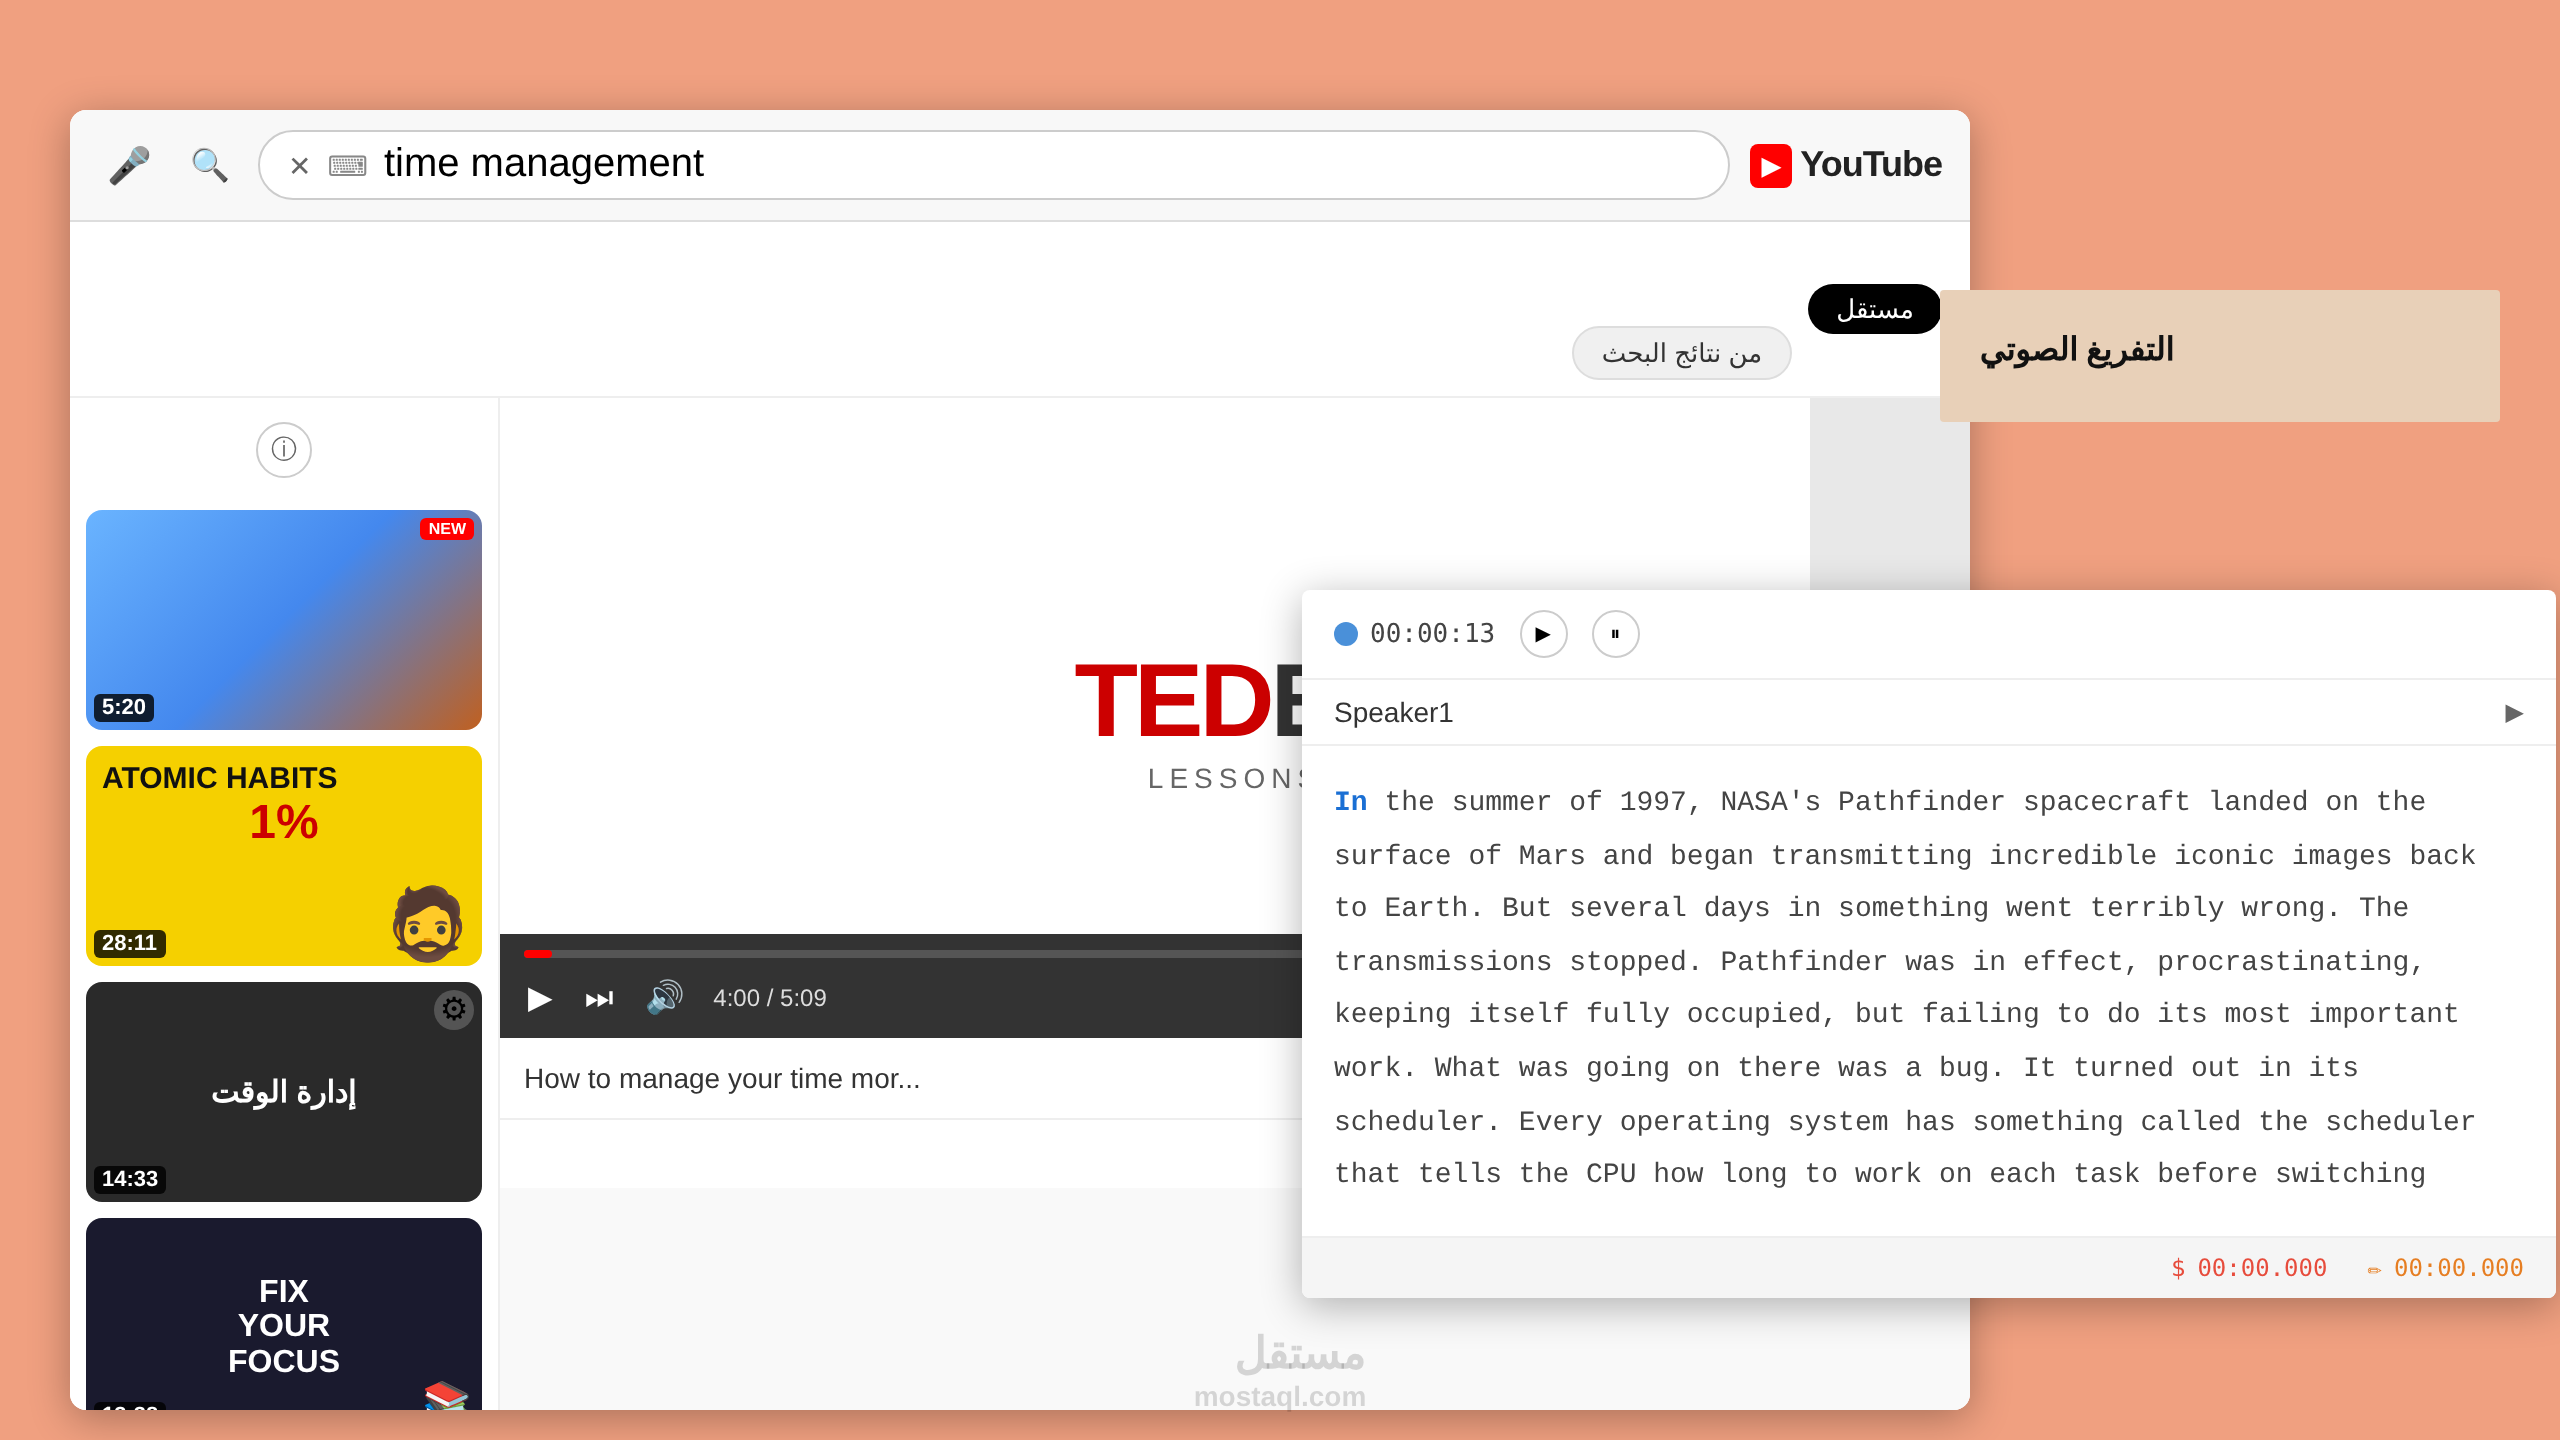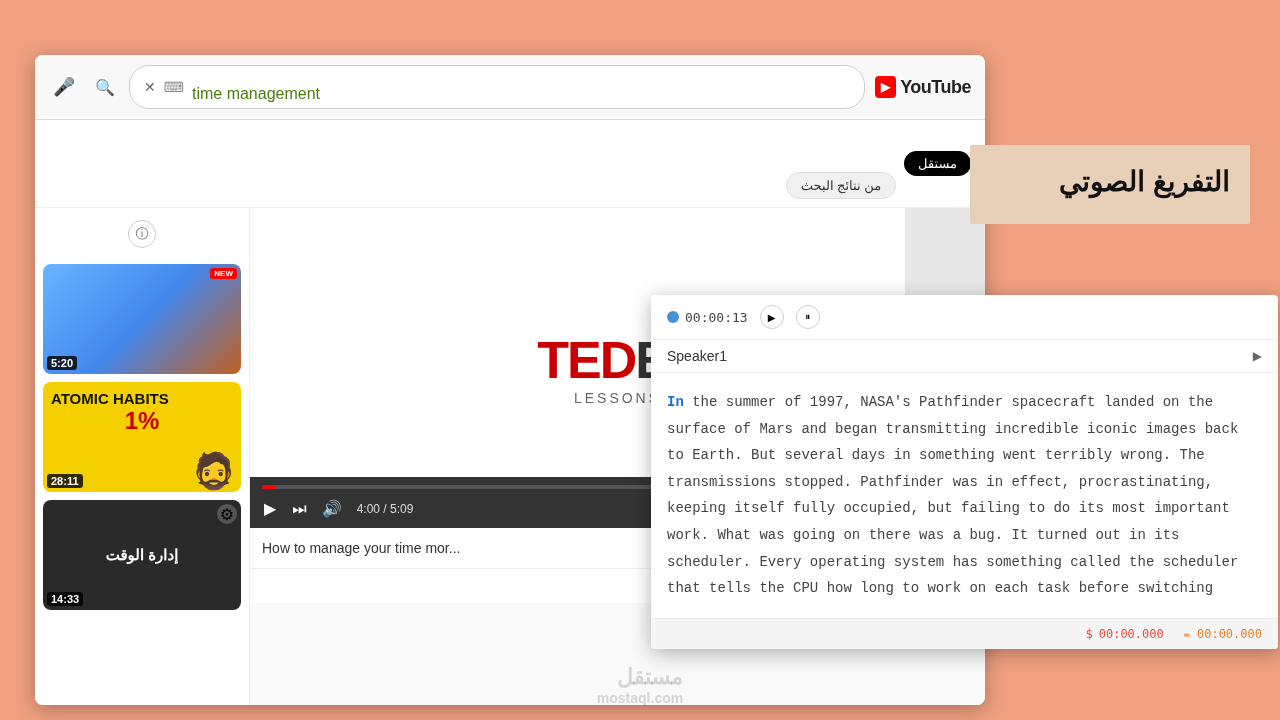--- a/index.html
+++ b/index.html
@@ -81,26 +81,25 @@
       cursor: pointer;
     }
 
     .search-bar .keyboard-icon {
       font-size: 14px;
       color: #888;
     }
 
     .search-input-text {
       flex: 1;
-      font-size: 16px;
-      color: #4d7c0f;
+      font-size: 20px;
+      color: #000000;
       background: transparent;
       border: none;
       outline: none;
-      margin-top: 14px;
     }
 
     .youtube-logo {
       display: flex;
       align-items: center;
       gap: 4px;
       margin-left: auto;
     }
 
     .yt-play-icon {
@@ -362,26 +361,27 @@
       top: 145px;
       right: 30px;
       width: 280px;
       background: #e8d0b8;
       padding: 20px;
       z-index: 3;
       border-radius: 2px;
     }
 
     .sonix-title-ar {
-      font-size: 28px;
+      font-size: 16px;
       font-weight: bold;
       color: #111;
-      text-align: right;
+      text-align: left;
       direction: rtl;
       margin-bottom: 6px;
+      font-family: Liberation Serif, serif;
     }
 
     .sonix-title-en {
       font-size: 22px;
       font-weight: bold;
       color: #111;
       text-align: center;
       letter-spacing: 1px;
     }
 
@@ -582,20 +582,27 @@
       </div>
 
       <div class="video-thumb">
         <div class="thumb-img" style="background: #2a2a2a;">
           <div style="font-size: 15px; font-weight: bold; color: #fff; direction: rtl; text-align: center;">إدارة الوقت</div>
           <div style="position: absolute; top: 4px; right: 4px; background: rgba(255,255,255,0.2); border-radius: 50%; width: 20px; height: 20px; display: flex; align-items: center; justify-content: center;">⚙</div>
         </div>
         <div class="thumb-duration">14:33</div>
       </div>
 
+      <div class="video-thumb">
+        <div class="thumb-img fix-thumb">
+          <div style="font-size: 16px; font-weight: 900; color: #fff; text-align: center; line-height: 1.1;">FIX<br>YOUR<br>FOCUS</div>
+          <div style="position: absolute; right: 5px; bottom: 5px; font-size: 20px;">📚</div>
+        </div>
+        <div class="thumb-duration">13:38</div>
+      </div>
     </div>
 
     <div class="main-video-area">
 
       <div class="video-player-container">
 
         <div class="ted-area">
           <div style="text-align: center;">
             <div style="font-size: 52px; font-weight: 900; letter-spacing: -2px;">
               <span style="color: #cc0000;">T</span><span style="color: #cc0000;">E</span><span style="color: #cc0000;">D</span><span style="color: #333;">Ed</span>

